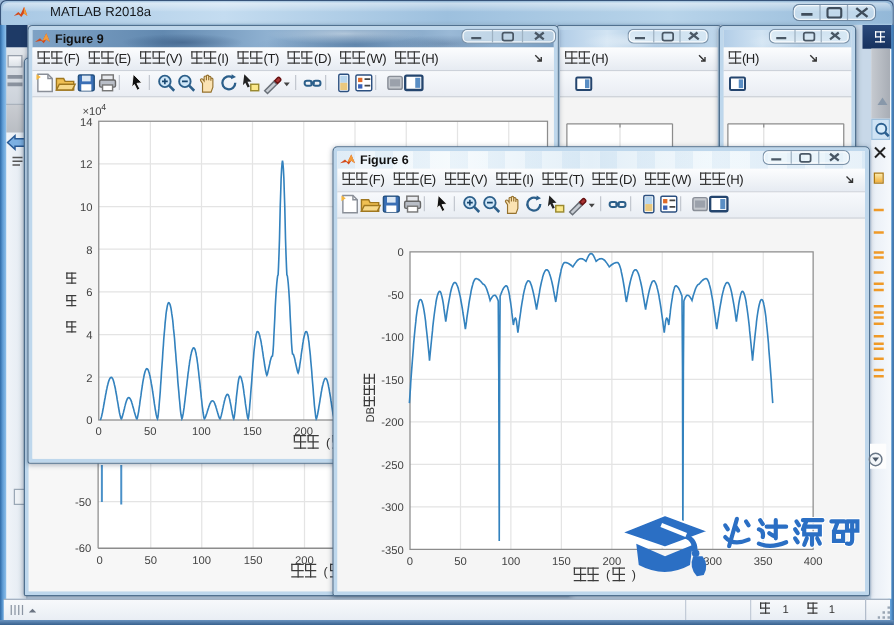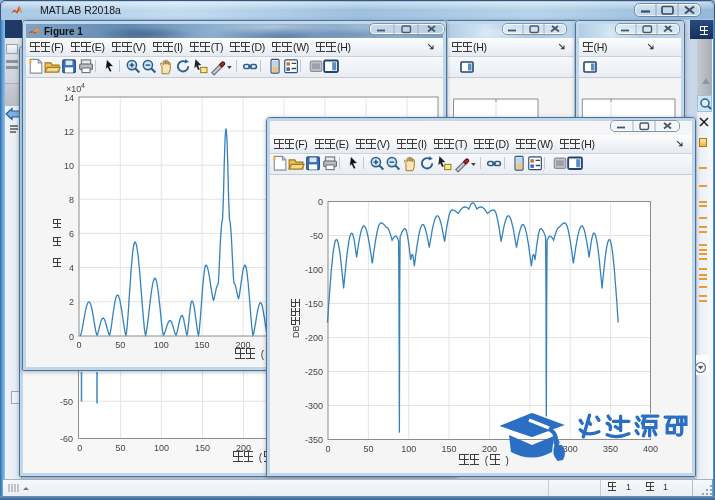--- a/index.html
+++ b/index.html
@@ -259,21 +259,21 @@
         <path d="M32 21v3" stroke="#8c8c8c"></path>
       </svg>
 </div>
 <div class="figwin" style="left:22px;top:20px;width:425px;height:351px;background:#f5f5f5">
 <div class="wframe"></div>
 <div class="tbar" style="background:radial-gradient(70px 10px at 120px 10px,rgba(35,65,105,.45),rgba(35,65,105,0) 70%),radial-gradient(110px 12px at 260px 12px,rgba(70,105,145,.32),rgba(70,105,145,0) 75%),radial-gradient(90px 12px at 250px 3px,rgba(255,255,255,.45),rgba(255,255,255,0) 70%),radial-gradient(60px 10px at 330px 11px,rgba(45,75,115,.30),rgba(45,75,115,0) 70%),linear-gradient(90deg,#7ea2c5,#6289b0 25%,#8fb1d1 45%,#6e94b9 62%,#9ab9d6 80%,#7b9fc2)">
         <svg class="ic" viewBox="0 0 12 10">
           <path d="M0 7l4-3 2 2 3-6 3 7-3-2-2 3-2-2z" fill="#d44a1a"></path>
           <path d="M6 6l3-6 3 7-3-2z" fill="#f19b3c"></path>
         </svg>
-        <span>Figure 1</span>
+        <span>Figure 9</span>
       </div>
 <svg class="abs" style="right:1px;top:1.5px" width="76" height="12" viewBox="0 0 76 12">
 <rect x=".5" y=".5" width="75" height="11" rx="4.5" fill="rgba(235,245,252,.55)" stroke="#7e95ab"></rect>
 <rect x="1.5" y="1.5" width="73" height="9" rx="3.5" fill="none" stroke="rgba(255,255,255,.8)"></rect>
 <path d="M25 1v10M49 1v10" stroke="#9fb2c2"></path>
 <path d="M8 7.5h8" stroke="#4a5866" stroke-width="1.8"></path>
 <rect x="33" y="3" width="8.5" height="6.5" rx="1.5" fill="none" stroke="#4a5866" stroke-width="1.4"></rect>
 <path d="M59 3l7 5.5M66 3l-7 5.5" stroke="#4a5866" stroke-width="1.8"></path>
 </svg>
 <div class="menubar" style="top:17px">
@@ -372,20 +372,27 @@
           <text x="217" y="270">200</text>
           <text x="258" y="270">250</text>
         </g>
 </svg>
 <div class="abs" style="left:30px;top:195px;width:10px">
 <span class="hz" style="margin-bottom:3px"></span><span class="hz" style="margin-bottom:3px"></span><span class="hz"></span></div>
 <div class="abs big" style="left:212px;top:327px;font-size:10px;color:#333;letter-spacing:2px"><span class="hz"></span><span class="hz"></span>&nbsp;(<span class="hz"></span>&nbsp;)</div>
 </div>
 <div class="figwin" style="left:266px;top:117px;width:430px;height:360px;background:#f5f5f5">
 <div class="wframe"></div>
+<div class="tbar" style="background:repeating-linear-gradient(90deg,rgba(195,218,238,.22) 0 14px,rgba(255,255,255,.2) 14px 30px),linear-gradient(90deg,#e7f1f9,#f4fafd 22%,#dcebf6 48%,#eff7fc 72%,#e1eef8)">
+        <svg class="ic" viewBox="0 0 12 10">
+          <path d="M0 7l4-3 2 2 3-6 3 7-3-2-2 3-2-2z" fill="#d44a1a"></path>
+          <path d="M6 6l3-6 3 7-3-2z" fill="#f19b3c"></path>
+        </svg>
+        <span>Figure 6</span>
+      </div>
 <svg class="abs" style="right:15px;top:1.5px" width="70" height="12" viewBox="0 0 70 12">
 <rect x=".5" y=".5" width="69" height="11" rx="4.5" fill="rgba(235,245,252,.55)" stroke="#7e95ab"></rect>
 <rect x="1.5" y="1.5" width="67" height="9" rx="3.5" fill="none" stroke="rgba(255,255,255,.8)"></rect>
 <path d="M23 1v10M45 1v10" stroke="#9fb2c2"></path>
 <path d="M7 7.5h8" stroke="#4a5866" stroke-width="1.8"></path>
 <rect x="30" y="3" width="8.5" height="6.5" rx="1.5" fill="none" stroke="#4a5866" stroke-width="1.4"></rect>
 <path d="M54 3l7 5.5M61 3l-7 5.5" stroke="#4a5866" stroke-width="1.8"></path>
 </svg>
 <div class="menubar" style="top:17px">
         <span class="mi"><span class="hz"></span><span class="hz"></span>(F)</span>

